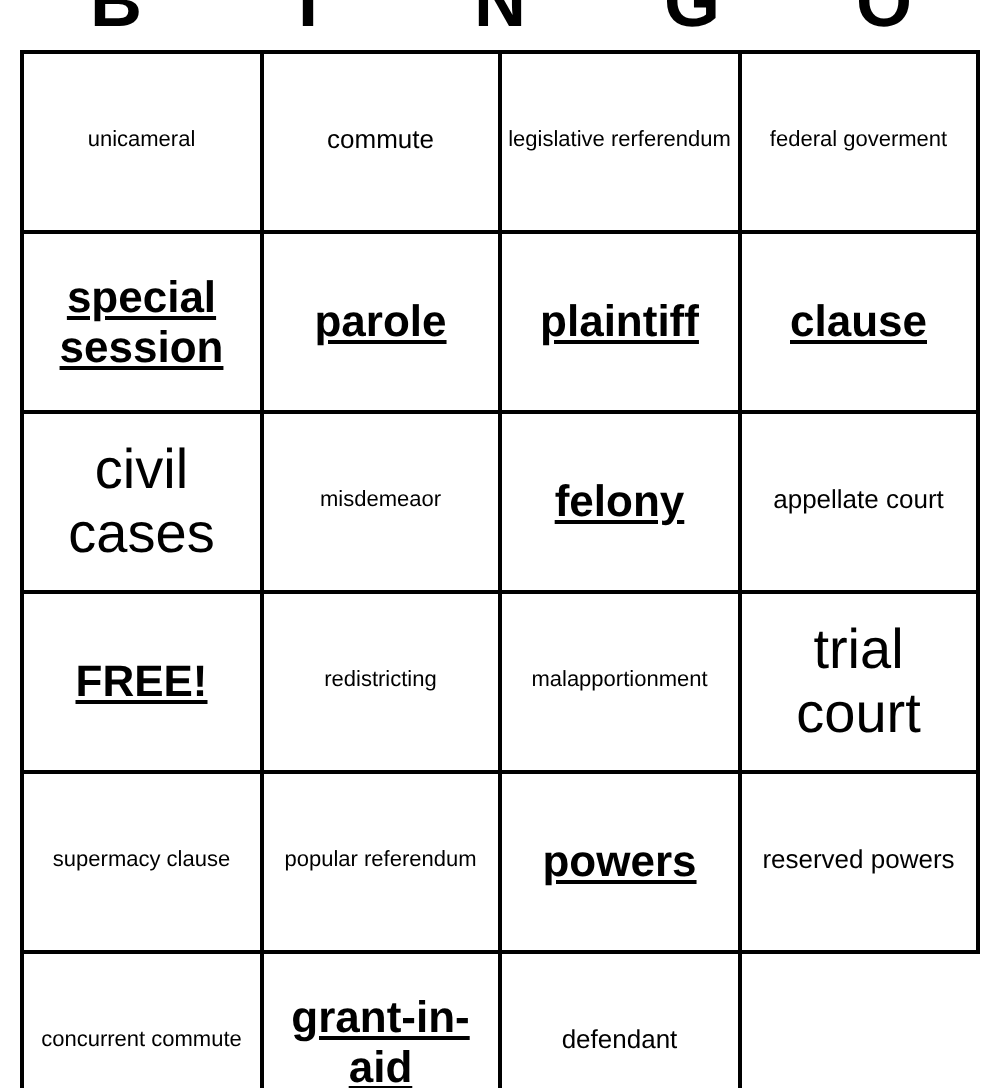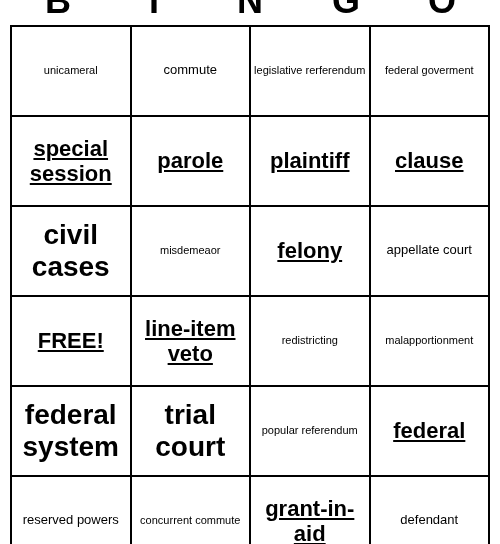--- a/index.html
+++ b/index.html
@@ -68,21 +68,21 @@
     }
 
     .cell.large-text span {
       font-size: 22px;
       font-weight: bold;
       text-decoration: underline;
     }
 
     .cell.xlarge-text span {
       font-size: 28px;
-      font-weight: bold;
+      font-weight: normal;
     }
   </style>
 </head>
 <body>
 
 <div class="bingo-card">
   <div class="bingo-header">
   <div class="letter">B</div>
       <div class="letter">I</div>
       <div class="letter">N</div>
@@ -122,40 +122,37 @@
       </div>
       <div class="cell large-text">
         <span>felony</span>
       </div>
       <div class="cell medium-text">
         <span>appellate court</span>
       </div>
       <div class="cell large-text">
         <span>FREE!</span>
       </div>
-      <div class="cell large-text">
-        <span>line-item veto</span>
-      </div>
       <div class="cell small-text">
         <span>redistricting</span>
       </div>
       <div class="cell small-text">
         <span>malapportionment</span>
       </div>
       <div class="cell xlarge-text">
-        <span>federal system</span>
+        <span>trial court</span>
       </div>
-      <div class="cell xlarge-text">
-        <span>trial court</span>
+      <div class="cell small-text">
+        <span>supermacy clause</span>
       </div>
       <div class="cell small-text">
         <span>popular referendum</span>
       </div>
       <div class="cell large-text">
-        <span>federal</span>
+        <span>powers</span>
       </div>
       <div class="cell medium-text">
         <span>reserved powers</span>
       </div>
       <div class="cell small-text">
         <span>concurrent commute</span>
       </div>
       <div class="cell large-text">
         <span>grant-in-aid</span>
       </div>

